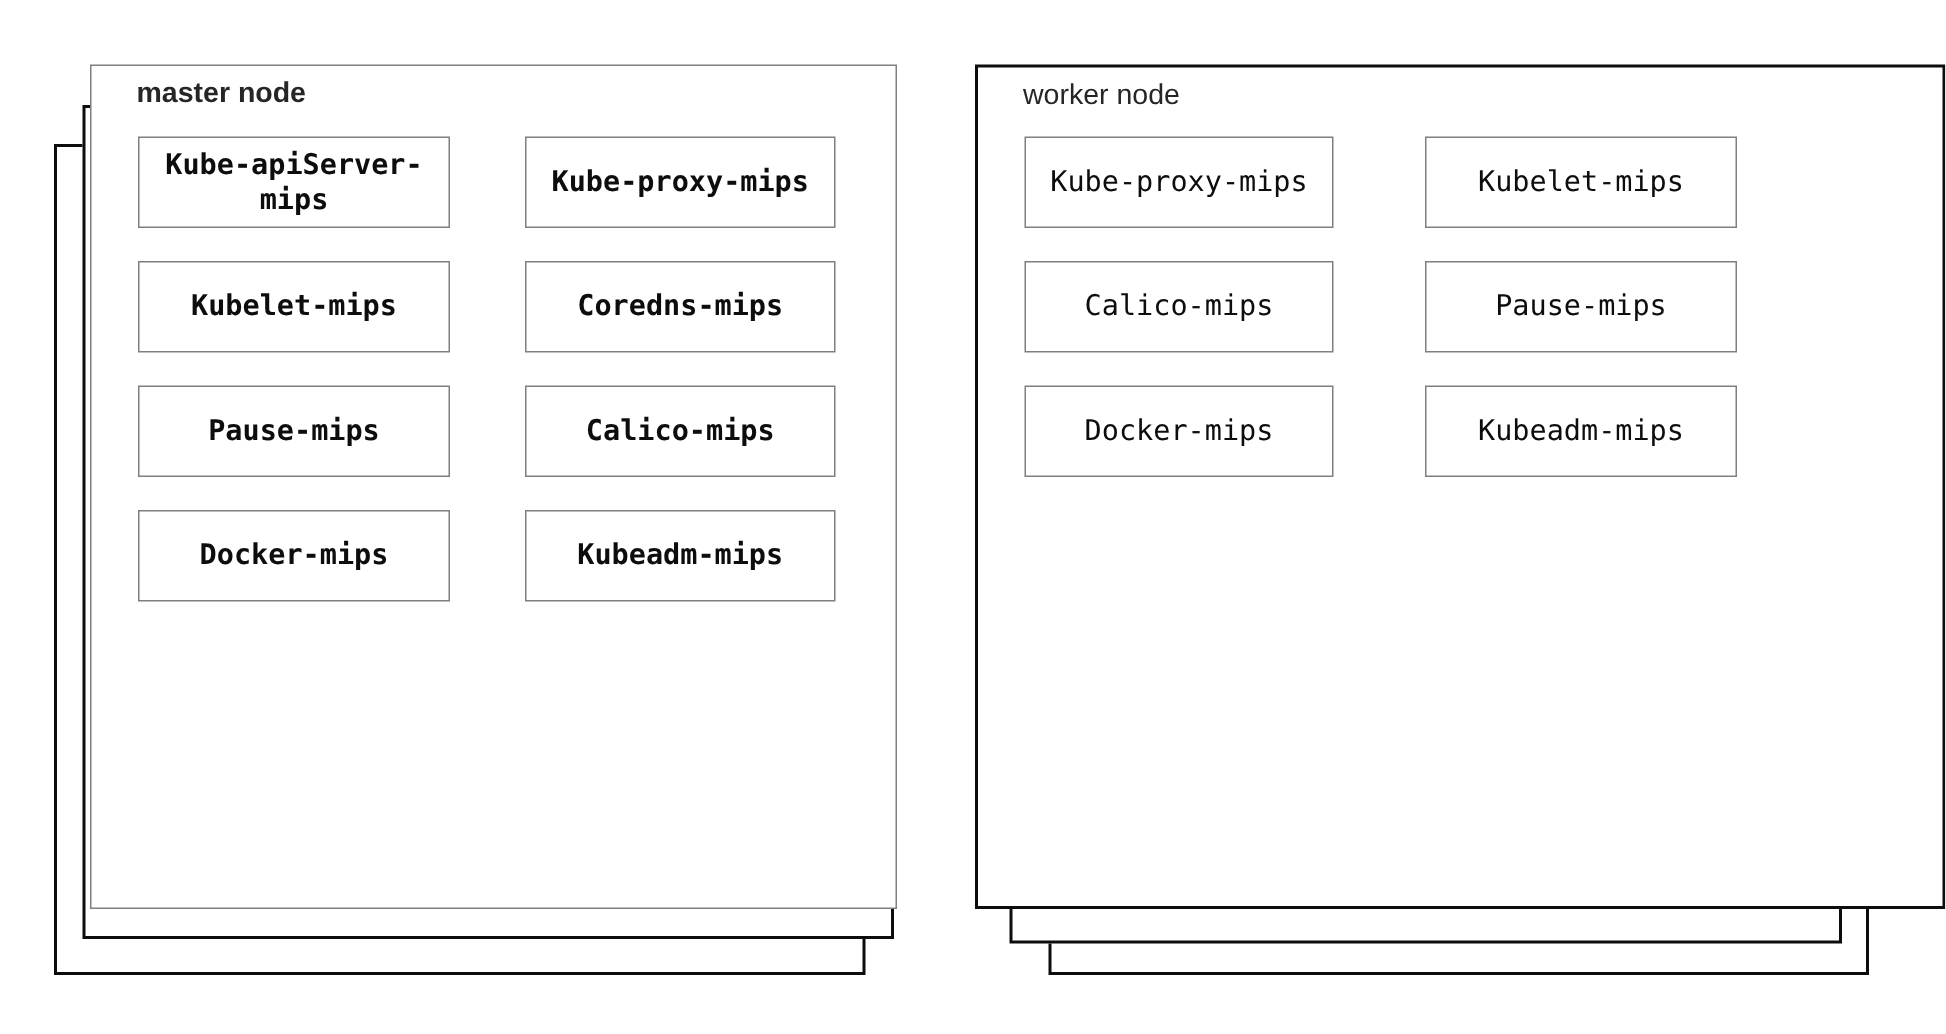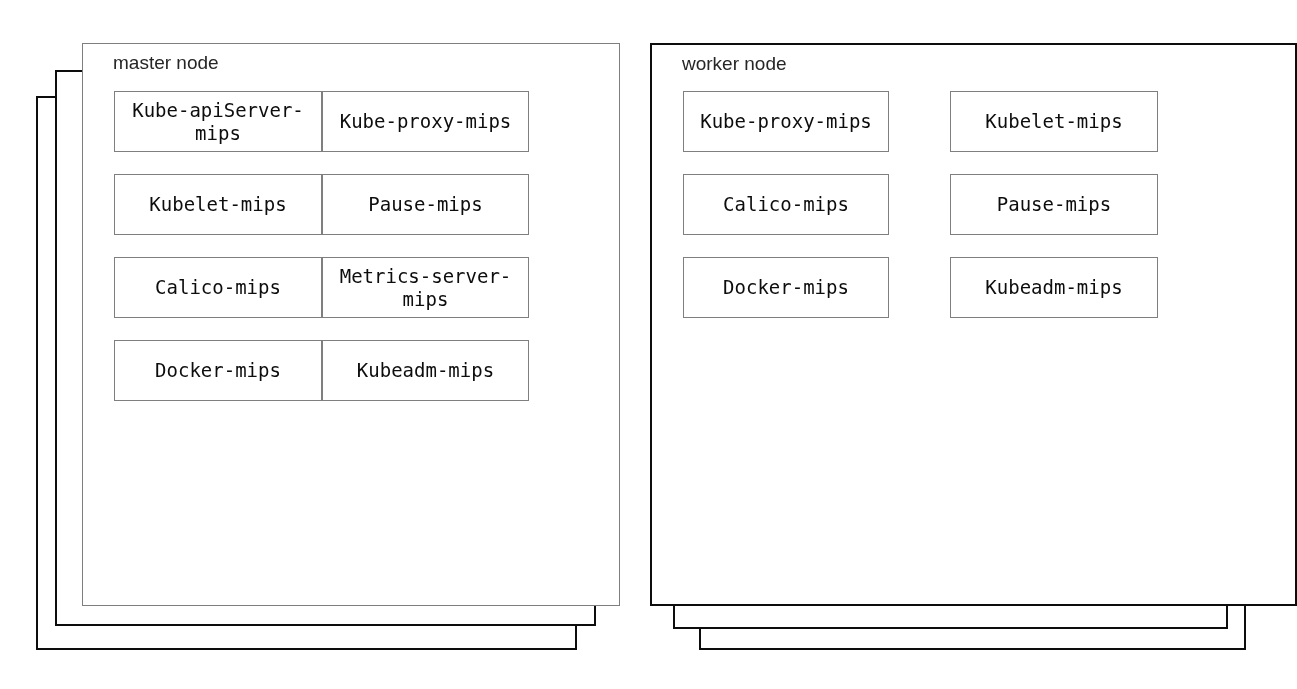--- a/index.html
+++ b/index.html
@@ -16,22 +16,22 @@
 
   .layer {
     position: absolute;
     background: #ffffff;
   }
   .back-card { border: 2px solid #0d0d0d; }
 
   
   .master-outer { left: 36px;  top: 96px; width: 541px; height: 554px; z-index: 1; }
   .master-mid   { left: 55px;  top: 70px; width: 541px; height: 556px; z-index: 2; }
-  .master-main  { left: 82px;  top: 43px; width: 538px; height: 563px; z-index: 3;
-                  border: 1px solid #7f7f7f; }
+  .master-main  { left: 60px;  top: 43px; width: 538px; height: 563px; z-index: 3;
+                  border: 1px solid #7f7f7f; font-weight: bold; }
 
   
   .worker-outer { left: 699px; top: 88px; width: 547px; height: 562px; z-index: 1; }
   .worker-mid   { left: 673px; top: 64px; width: 555px; height: 565px; z-index: 2; }
   .worker-main  { left: 650px; top: 43px; width: 647px; height: 563px; z-index: 3;
                   border: 2px solid #0d0d0d; }
 
   .node-title {
     position: absolute;
     left: 30px;
@@ -43,20 +43,21 @@
   }
 
   .grid {
     position: absolute;
     display: grid;
     row-gap: 22px;
   }
   .master-grid {
     left: 31px; top: 47px;
     grid-template-columns: 208px 207px;
+    column-gap: 50px;
   }
   .worker-grid {
     left: 31px; top: 46px;
     grid-template-columns: 206px 208px;
     column-gap: 61px;
   }
 
   .component-box {
     height: 61px;
     background: #ffffff;
@@ -89,27 +90,27 @@
         <div class="component-box">
             <span>Kube-apiServer-mips</span>
           </div>
         <div class="component-box">
             <span>Kube-proxy-mips</span>
           </div>
         <div class="component-box">
             <span>Kubelet-mips</span>
           </div>
         <div class="component-box">
+            <span>Coredns-mips</span>
+          </div>
+        <div class="component-box">
             <span>Pause-mips</span>
           </div>
         <div class="component-box">
             <span>Calico-mips</span>
-          </div>
-        <div class="component-box">
-            <span>Metrics-server-mips</span>
           </div>
         <div class="component-box">
             <span>Docker-mips</span>
           </div>
         <div class="component-box">
             <span>Kubeadm-mips</span>
           </div>
       </div>
     </div>
   </div>

